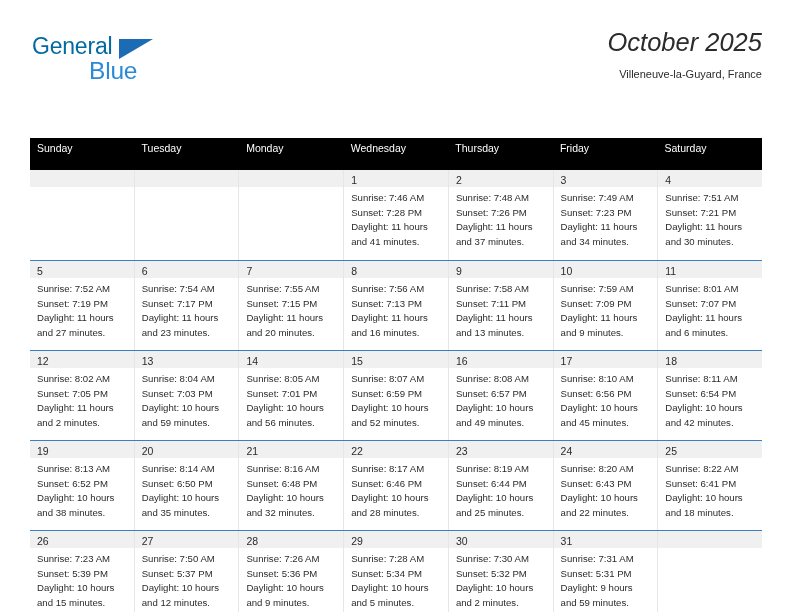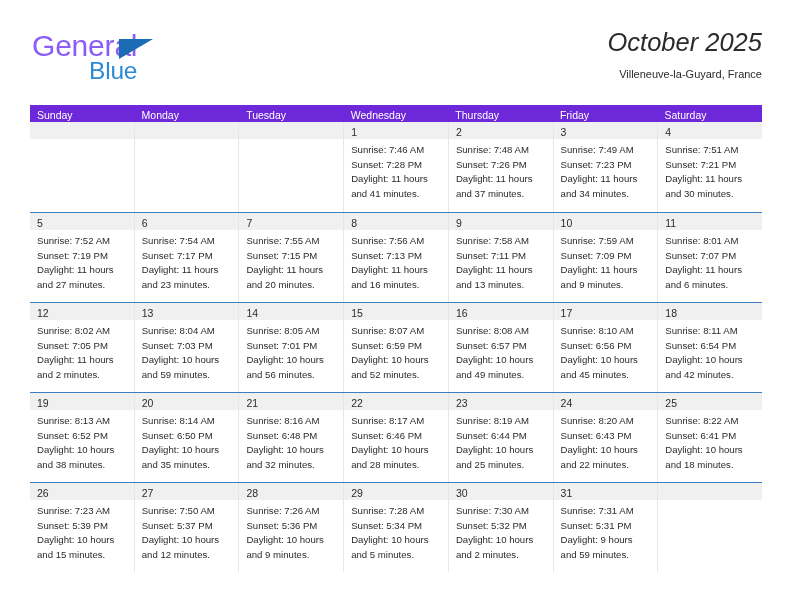--- a/index.html
+++ b/index.html
@@ -33,22 +33,22 @@
     position: absolute;
     left: 0;
     top: 6px;
     width: 230px;
     height: 62px;
   }
   .brand-general {
     position: absolute;
     left: 2px;
     top: 0px;
-    font-size: 30px;
-    color: #8b5cf6;
+    font-size: 23px;
+    color: #0369a1;
     letter-spacing: -0.2px;
     line-height: 28px;
   }
   .brand-tri {
     position: absolute;
     left: 89px;
     top: 7px;
     width: 0;
     height: 0;
     border-left: 34px solid #1b6cb5;
@@ -90,22 +90,23 @@
   
   .calendar {
     position: absolute;
     left: 30px;
     top: 105px;
     width: 732px;
   }
 
   .weekhead {
     display: flex;
-    background: #6d28d9;
-    height: 17px;
+    background: #000000;
+    height: 32px;
+    margin-top: 33px;
   }
   .weekhead .wh {
     flex: 1 1 0;
     color: #ffffff;
     font-size: 10.5px;
     line-height: 20px;
     padding-left: 7px;
     white-space: nowrap;
     overflow: hidden;
   }
@@ -164,22 +165,22 @@
     <div class="titles">
       <div class="cal-title">October 2025</div>
       <div class="cal-subtitle">Villeneuve-la-Guyard, France</div>
     </div>
 
   </div>
 
   <div class="calendar">
     <div class="weekhead" id="weekhead">
         <div class="wh">Sunday</div>
+        <div class="wh">Tuesday</div>
         <div class="wh">Monday</div>
-        <div class="wh">Tuesday</div>
         <div class="wh">Wednesday</div>
         <div class="wh">Thursday</div>
         <div class="wh">Friday</div>
         <div class="wh">Saturday</div>
       </div>
     <div id="weeks-container">
         <div class="weekrow first">
           <div class="daycell empty">
             <div class="daynum-band"><span class="daynum"></span></div>
           </div>

